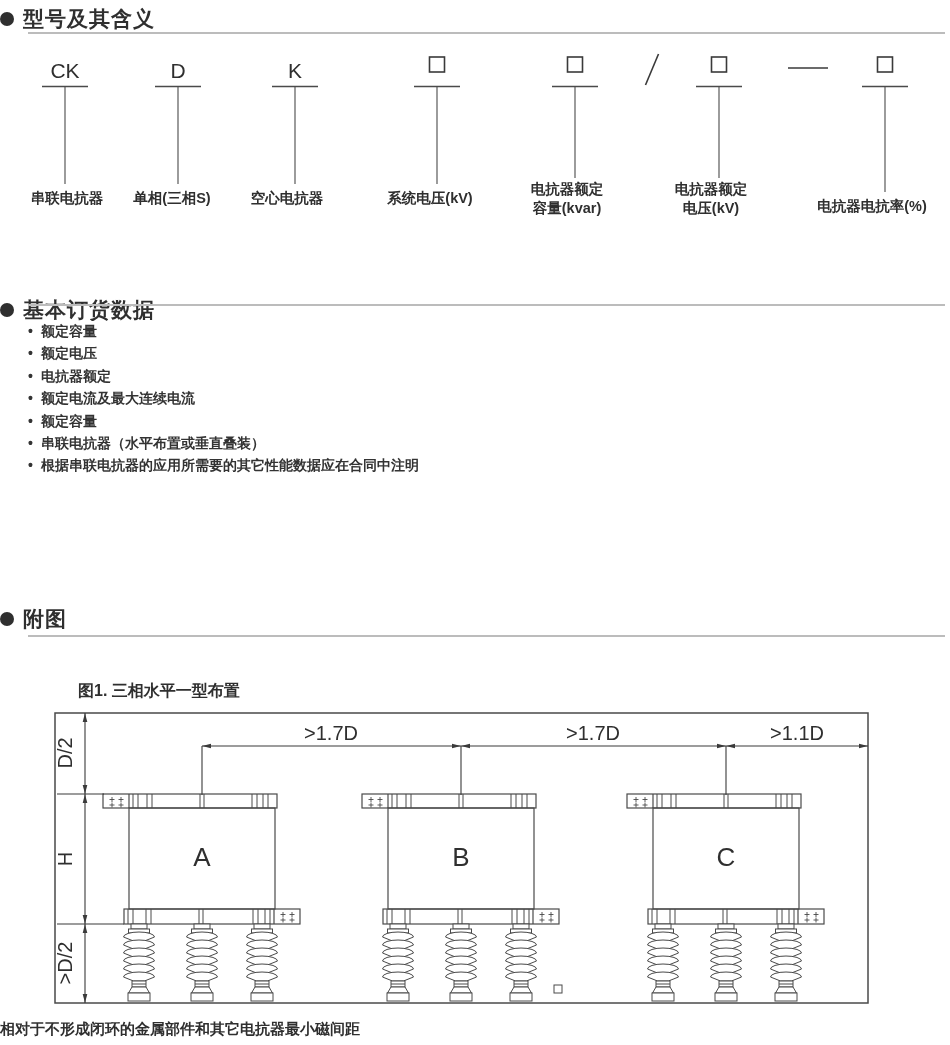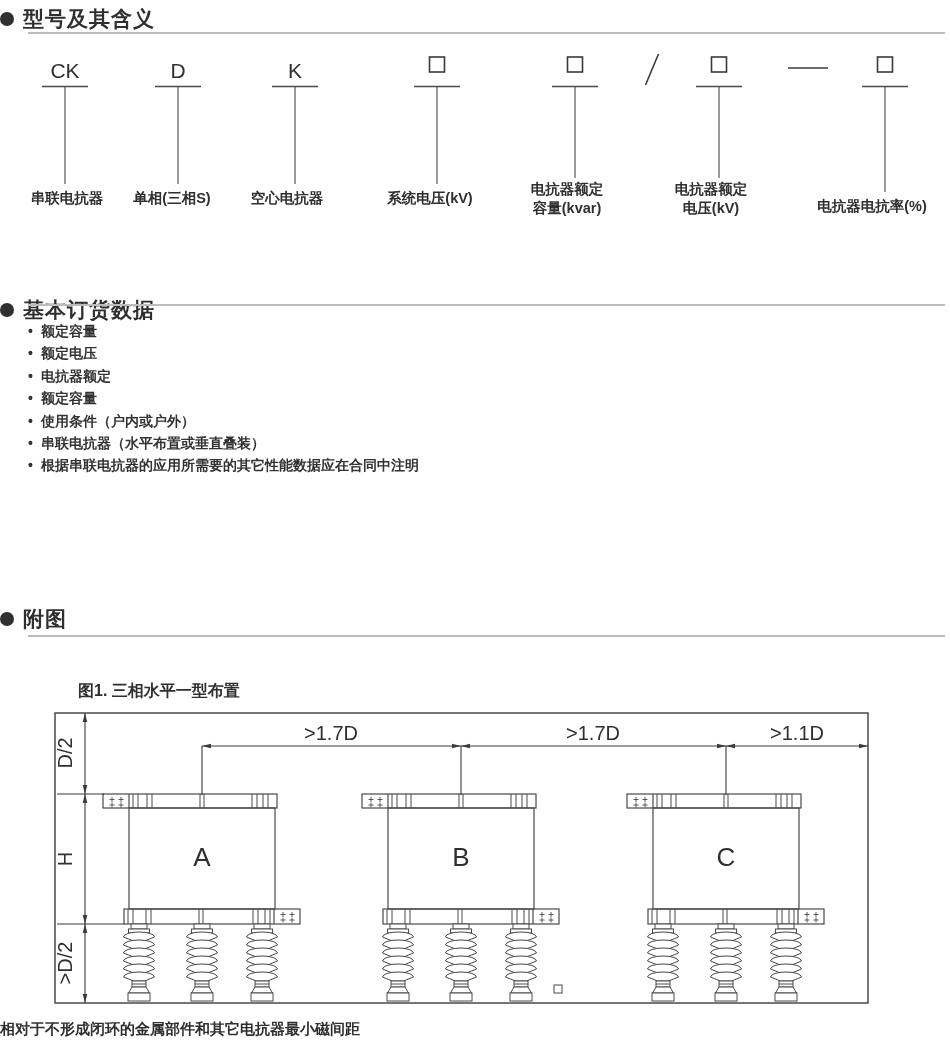--- a/index.html
+++ b/index.html
@@ -103,22 +103,22 @@
 <div class="section-heading" style="top:272px;margin-top:24px;">
   <span class="dot"></span>
   <span class="htxt">基本订货数据</span>
 </div>
 <div class="rule" style="top:304px;"></div>
 
 <div class="olist">
   <div class="oitem">额定容量</div>
   <div class="oitem">额定电压</div>
   <div class="oitem">电抗器额定</div>
+  <div class="oitem">额定电流及最大连续电流</div>
   <div class="oitem">额定容量</div>
-  <div class="oitem">使用条件（户内或户外）</div>
   <div class="oitem">串联电抗器（水平布置或垂直叠装）</div>
   <div class="oitem">根据串联电抗器的应用所需要的其它性能数据应在合同中注明</div>
 </div>
 
 <div class="section-heading" style="top:605px;">
   <span class="dot"></span>
   <span class="htxt">附图</span>
 </div>
 <div class="rule" style="top:635px;"></div>
 

